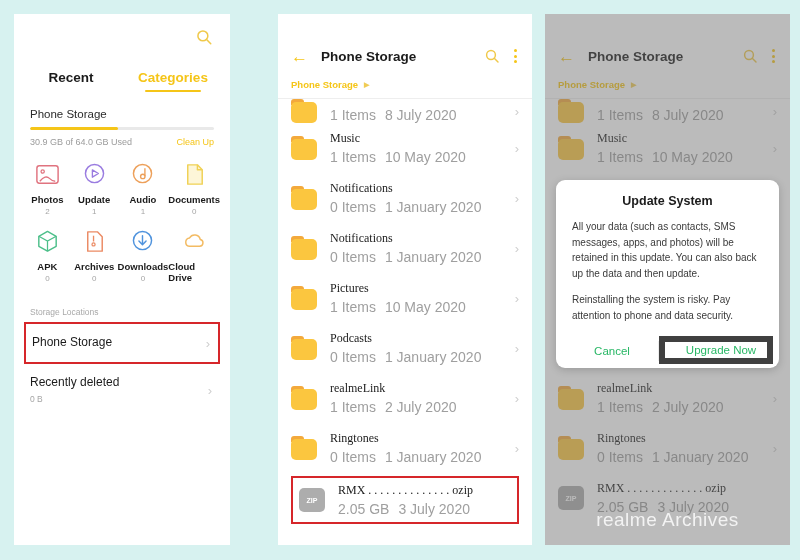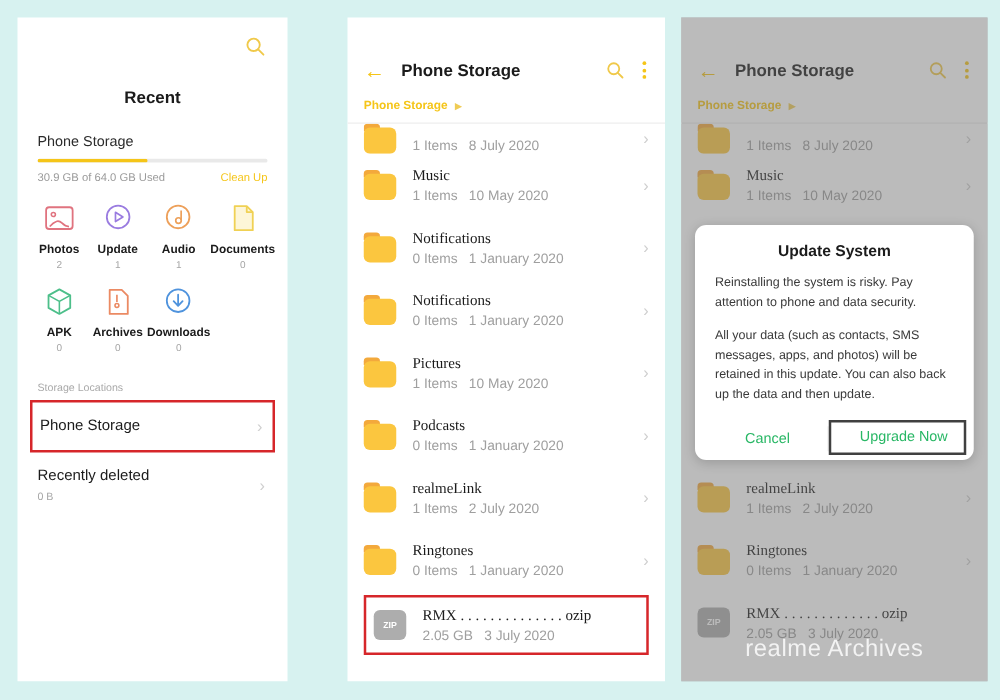--- a/index.html
+++ b/index.html
@@ -117,21 +117,21 @@
     position:absolute;left:0;top:3px;width:26px;height:21px;
     background:#fbc63f;border-radius:5px;
   }
   .zip-ico{
     width:26px;height:24px;flex:0 0 26px;margin-right:13px;
     background:#adadad;border-radius:5px;color:#fff;font-size:7px;
     display:flex;align-items:center;justify-content:center;font-weight:bold;
   }
   .file-meta{flex:1;min-width:0;}
   .file-name{font-size:12px;color:#1b1b1b;white-space:nowrap;font-family:Liberation Serif, serif;}
-  .file-sub{font-size:11px;color:#9f9f9f;margin-top:3px;display:flex;gap:9px;}
+  .file-sub{font-size:14px;color:#9f9f9f;margin-top:3px;display:flex;gap:9px;}
   .file-row .chev{right:0;}
   .file-row.boxed{
     border:2px solid #d6262a;padding:0 6px;height:44px;margin-top:3px;
   }
   #panel3 .fb-wrap{position:absolute;inset:0;background:#ffffff;}
   #panel3 .overlay{
     position:absolute;inset:0;background:rgba(110,110,110,0.47);
   }
   .dialog{
     position:absolute;left:11px;top:166px;width:223px;
@@ -145,21 +145,21 @@
   .dlg-body{padding:0 16px;}
   .dlg-p{font-size:10px;color:#3a3a3a;line-height:1.55;margin:0 0 11px 0;}
   .dlg-actions{
     display:flex;align-items:stretch;border-top:0;margin-top:4px;height:34px;
   }
   .dlg-btn{
     flex:1;display:flex;align-items:center;justify-content:center;
     font-size:11.5px;color:#28b765;padding-left:10px;
   }
   .dlg-sep{width:1px;background:#ececec;margin:7px 0;}
-  .dlg-btn.boxed{border:2px solid #404040;margin:2px 6px 4px 0;}
+  .dlg-btn.boxed{border:6px solid #404040;margin:2px 6px 4px 0;}
 
   .watermark{
     position:absolute;left:0;right:0;bottom:14px;text-align:center;
     color:rgba(255,255,255,.82);font-size:19px;letter-spacing:.5px;
   }
   .watermark b{font-weight:normal;}
 </style>
 </head>
 <body>
 
@@ -171,20 +171,23 @@
       <svg class="p1-search" viewBox="0 0 24 24" fill="none" stroke="#f0c94a" stroke-width="2">
         <circle cx="10.5" cy="10.5" r="6.6"></circle>
         <line x1="15.4" y1="15.4" x2="21" y2="21" stroke-linecap="round"></line>
       </svg>
     </div>
 
     <div class="tabs">
       <div class="tab active-dark">
         <span>Recent</span>
       </div>
+      <div class="tab active-yellow">
+        <span>Categories</span>
+      </div>
     </div>
 
     <div class="storage-block">
       <div class="storage-title">Phone Storage</div>
       <div class="storage-bar">
         <i id="storage-fill" style="width: 48%;"></i>
       </div>
       <div class="storage-meta">
         <span>30.9 GB of 64.0 GB Used</span>
         <span class="cleanup">Clean Up</span>
@@ -252,20 +255,27 @@
 
       <div class="cat">
         <svg class="cat-ico" viewBox="0 0 28 28">
           <circle cx="14" cy="13" r="9.4" fill="none" stroke="#4f93dd" stroke-width="1.5"></circle>
           <path d="M14 8 v9 M10.3 13.4 L14 17.3 L17.7 13.4" fill="none" stroke="#4f93dd" stroke-width="1.5" stroke-linecap="round" stroke-linejoin="round"></path>
         </svg>
         <div class="cat-label">Downloads</div>
         <div class="cat-count">0</div>
       </div>
 
+      <div class="cat">
+        <svg class="cat-ico" viewBox="0 0 28 28">
+          <path d="M8.5 19 a4.4 4.4 0 0 1 .4-8.7 a6 6 0 0 1 11.1 1.6 a3.6 3.6 0 0 1-.6 7.1 Z" fill="none" stroke="#f3bb63" stroke-width="1.5" stroke-linejoin="round"></path>
+        </svg>
+        <div class="cat-label">Cloud Drive</div>
+        <div class="cat-count"></div>
+      </div>
 
     </div>
 
     <div class="section-label">Storage Locations</div>
 
     <div class="loc-row boxed">
       <div class="loc-name">Phone Storage</div>
       <span class="chev">›</span>
     </div>
 
@@ -561,22 +571,22 @@
             </div>
           </div>
         </div>
     </div>
 
     <div class="overlay"></div>
 
     <div class="dialog">
       <div class="dlg-title">Update System</div>
       <div class="dlg-body">
+        <p class="dlg-p">All your data (such as contacts, SMS messages, apps, and photos) will be retained in this update. You can also back up the data and then update.</p>
         <p class="dlg-p">Reinstalling the system is risky. Pay attention to phone and data security.</p>
-        <p class="dlg-p">All your data (such as contacts, SMS messages, apps, and photos) will be retained in this update. You can also back up the data and then update.</p>
       </div>
       <div class="dlg-actions">
         <div class="dlg-btn">Cancel</div>
         <div class="dlg-sep"></div>
         <div class="dlg-btn boxed">Upgrade Now</div>
       </div>
     </div>
 
     <div class="watermark">
       <b>realme</b>

